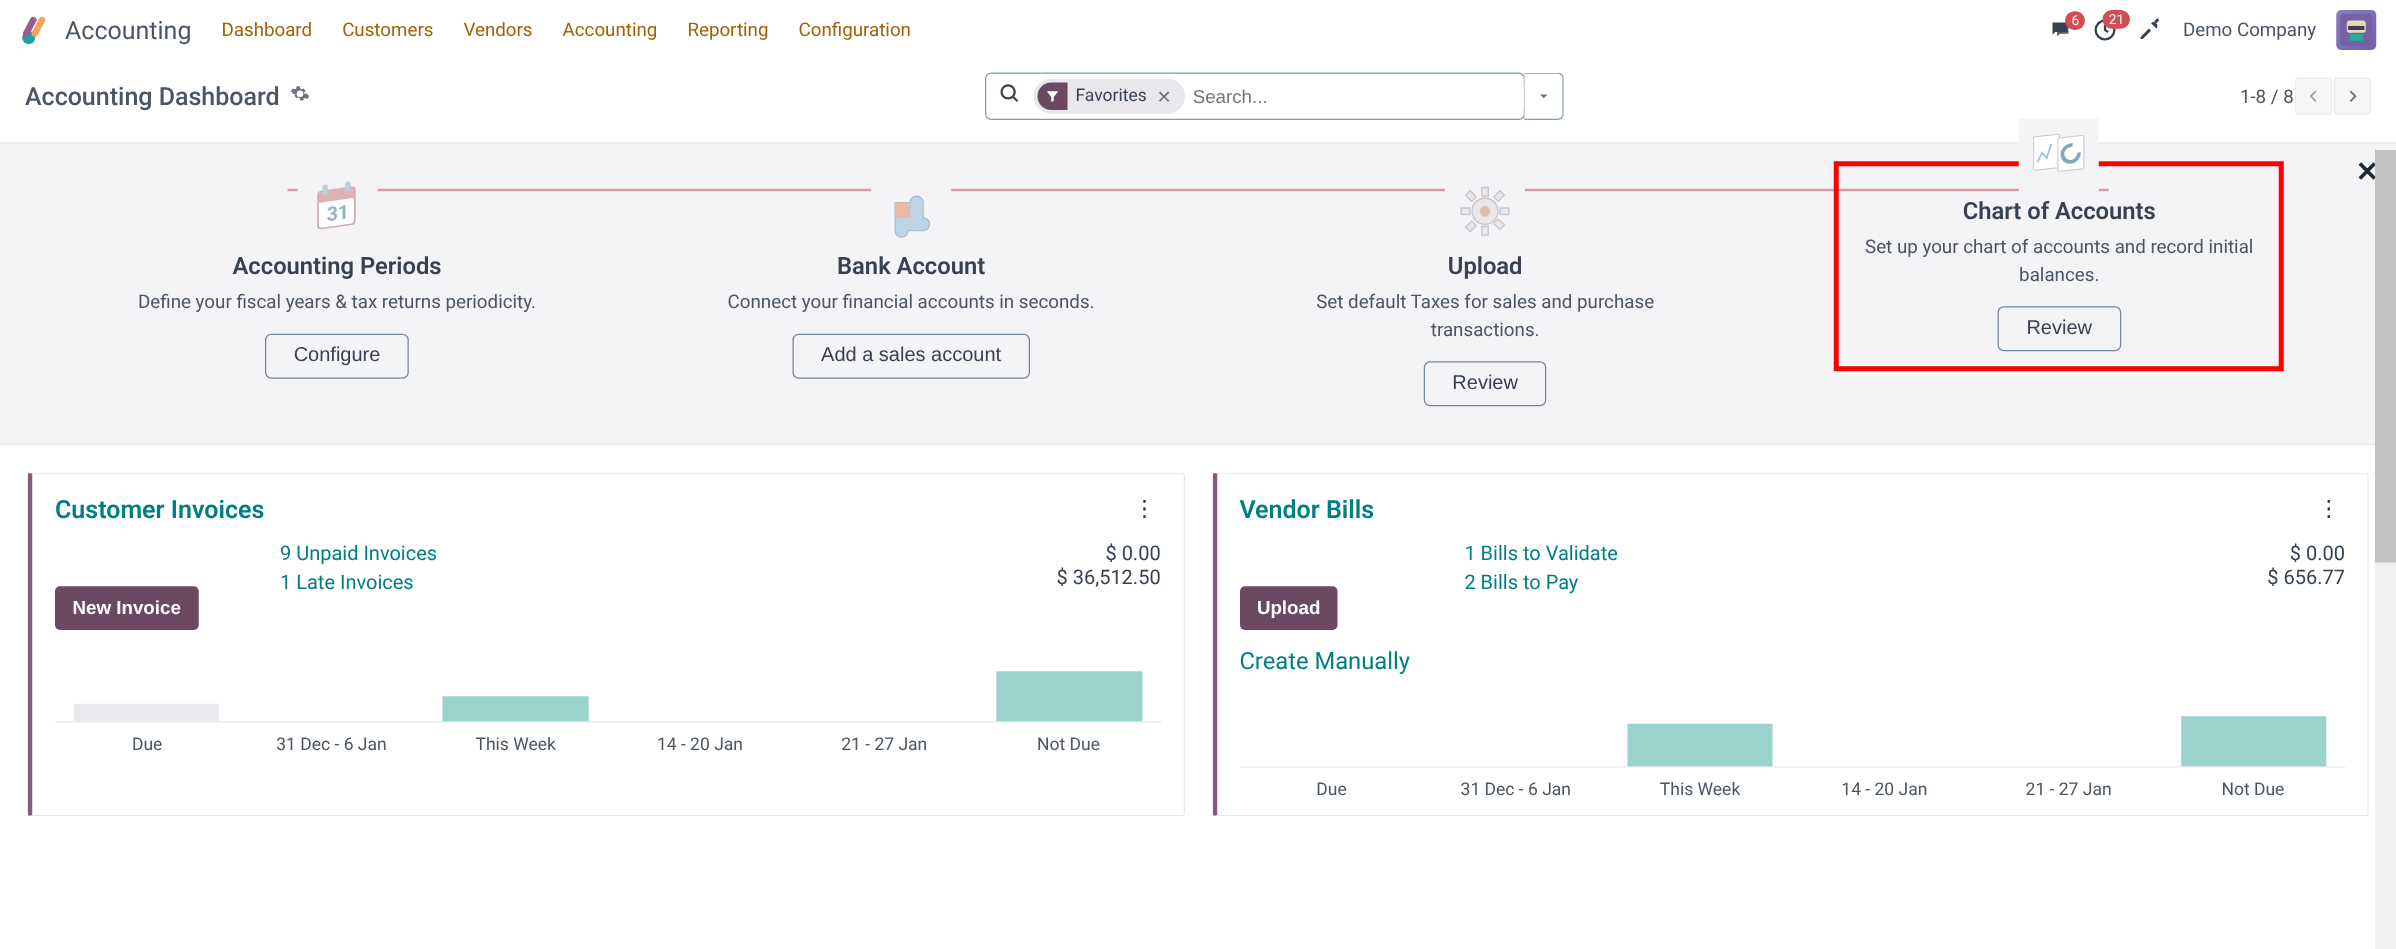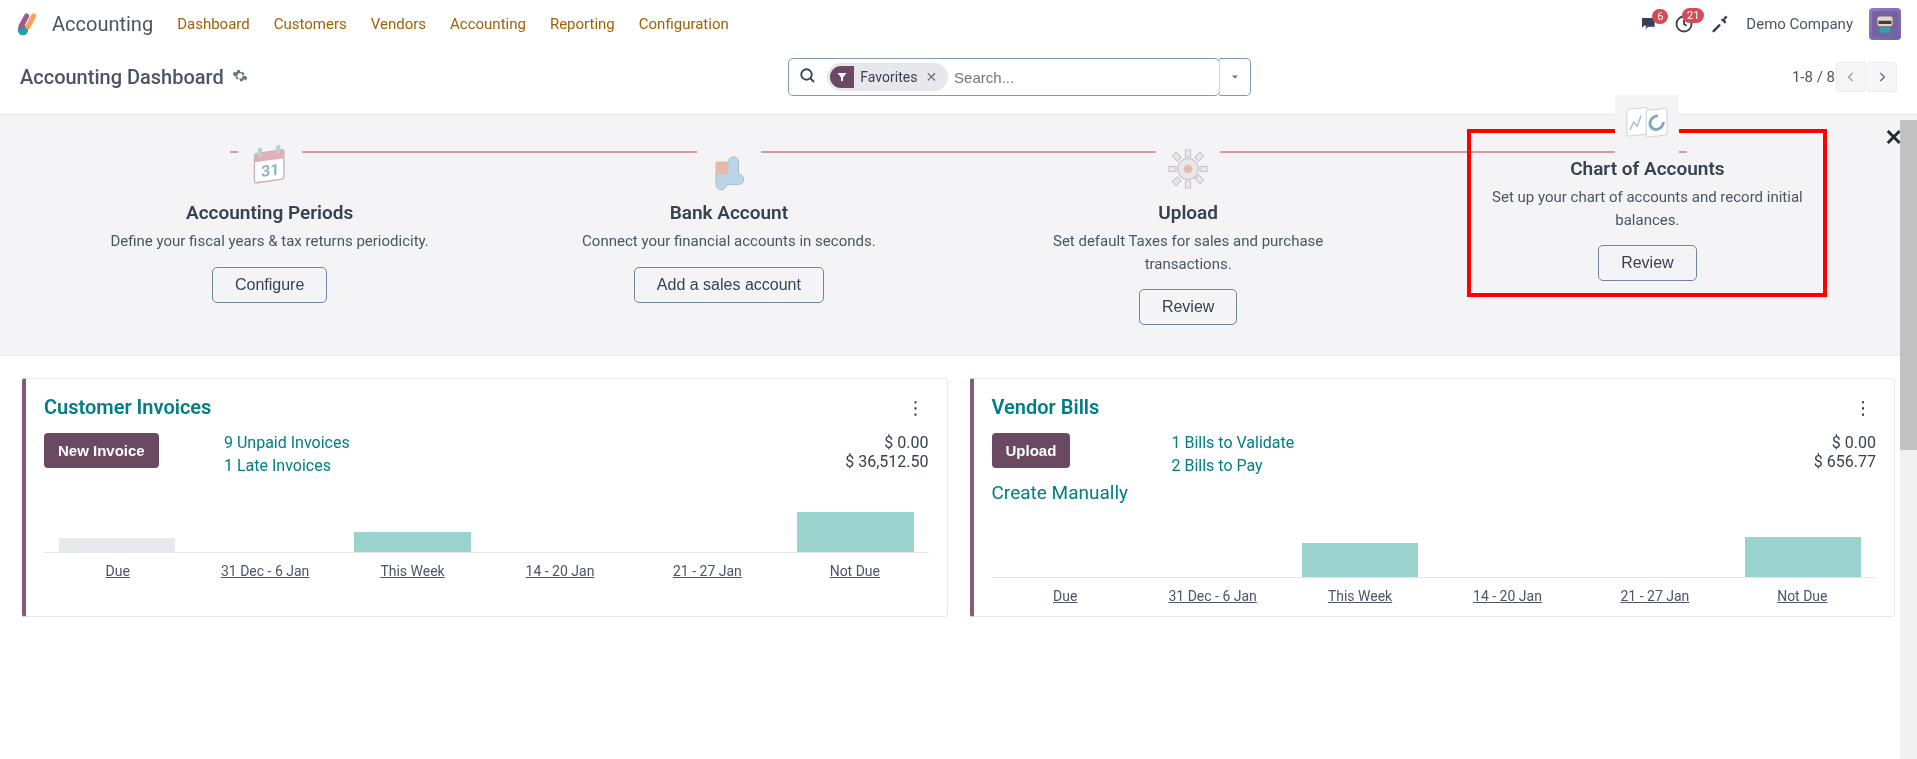--- a/index.html
+++ b/index.html
@@ -46,30 +46,30 @@
   .highlight-box { border:4px solid #ff0000; padding: 10px 16px 12px 16px; margin:-10px -16px -12px -16px;}
 
   
   .card-row { display:flex; gap:22px; padding: 22px 22px 0 22px;}
   .card { flex:1; background:#fff; border:1px solid #e5e7eb; border-left:4px solid #875a7b; border-radius:3px; padding:16px 18px 12px 18px; position:relative;}
   .card-header { display:flex; align-items:center; justify-content:space-between;gap:39px;}
   .card-title { font-size:20px; font-weight:600; color:#017e84;}
   .kebab { font-size:18px; color:#1f2937; cursor:pointer; padding:0 4px;}
   .card-body { display:flex; margin-top:14px; gap:20px;}
   .card-col { flex:1;}
-  .btn-primary { background:#6b4963; color:#fff; border:none; padding:9px 14px; font-size:15px; font-weight:600; border-radius:4px; cursor:pointer;}
+  .btn-primary { background:#6b4963; color:#fff; border:none; padding:9px 14px; font-size:15px; font-weight:600; border-radius:4px; cursor:pointer;margin-top:36px;}
   .link-teal { color:#017e84; font-size:16px; display:block; margin-bottom:4px; cursor:pointer;}
   .link-teal2 { color:#017e84; font-size:19px; display:block; margin-top:13px; cursor:pointer;}
   .amount { text-align:right; font-size:16px; color:#374151;}
   .chart { display:flex; align-items:flex-end; gap:2px; margin-top:26px; height:48px; border-bottom:1px solid #e5e7eb; padding-bottom:0;}
   .chart-col { flex:1; display:flex; flex-direction:column; align-items:center; justify-content:flex-end; height:100%;}
   .bar { width:80%; background:#9ad2ce;}
   .bar.faded { background:#e8e9ec;}
   .chart-labels { display:flex; margin-top:10px;}
-  .chart-label { flex:1; text-align:center; font-size:14px; color:#4b5563;text-decoration:underline;}
+  .chart-label { flex:1; text-align:center; font-size:14px; color:#4b5563;}
 
   .scrollbar-shim { position:fixed; right:0; top:120px; bottom:0; width:17px; background:#f1f1f1;}
   .scrollbar-thumb { background:#c1c1c1; width:100%; height:330px; margin-top:0;}
 </style>
 </head>
 <body>
 
 <div class="topbar">
   <div class="brand-icon">
     <svg viewBox="0 0 30 30" width="26" height="26">

